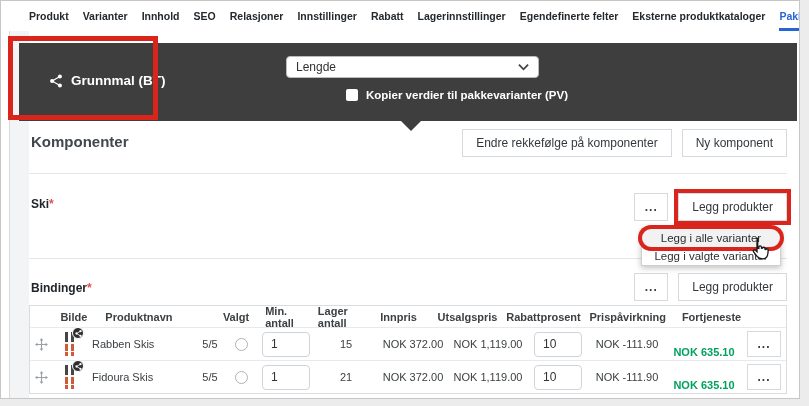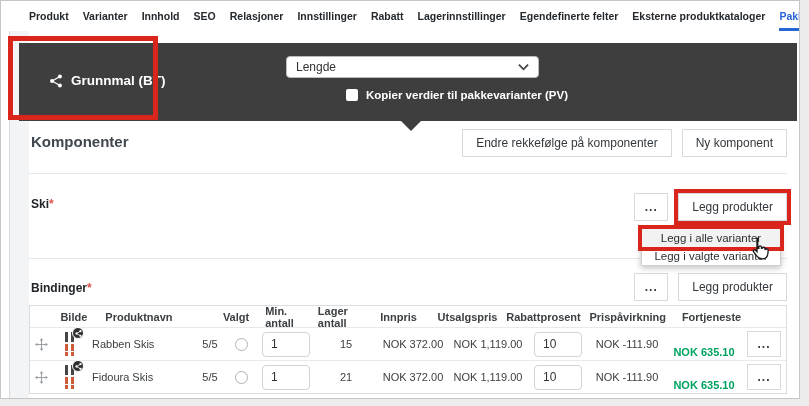--- a/index.html
+++ b/index.html
@@ -18,21 +18,21 @@
   .darkbar { position:absolute; left:18px; right:2px; top:42px; height:78px; background:#3e3e3e; }
   .template-name { position:absolute; left:30px; top:30px; display:flex; align-items:center; gap:8px; color:#fff; font-size:13.5px; font-weight:700; }
   .variant-select { position:absolute; left:267px; top:13px; width:253px; height:22px; background:#fff; border:1px solid #bbb; border-radius:4px; display:flex; align-items:center; justify-content:space-between; padding:0 9px; font-size:12px; color:#333; cursor:pointer; }
   .copy-row { position:absolute; left:327px; top:46px; display:flex; gap:8px; }
   .copy-checkbox { width:12px; height:12px; background:#fff; border-radius:2px; display:inline-block; cursor:pointer; }
   .copy-label { color:#fff; font-size:11.5px; font-weight:700; }
   .bar-pointer { position:absolute; left:399px; top:119px; width:0; height:0; border-left:11px solid transparent; border-right:11px solid transparent; border-top:11px solid #3e3e3e; }
 
   
   .anno-box-1 { position:absolute; left:7px; top:35px; width:150px; height:84px; border:5px solid #da251d; z-index:30; pointer-events:none; }
-  .outline-red { outline:4px solid #da251d; outline-offset:0; }
+  .outline-red { outline:4px solid #da251d; outline-offset:0;border-radius:9px; }
 
   
   .section-title { position:absolute; left:30px; top:132px; font-size:15px; font-weight:600; color:#40474e; }
   .btn { height:28px; background:#fff; border:1px solid #d4dade; border-radius:0; font-size:12px; color:#33383d; padding:0 13px; cursor:pointer; font-family:inherit; }
   .btn-more { width:34px; padding:0; font-weight:700; letter-spacing:1px; line-height:14px; }
   .btn-row { position:absolute; right:12px; display:flex; gap:10px; align-items:center; }
   .divider { position:absolute; left:28px; right:12px; border-top:1px solid #e4e7ea; }
   .field-label { position:absolute; left:30px; font-size:12px; font-weight:700; color:#212529; }
   .req { color:#d9534f; }
 

